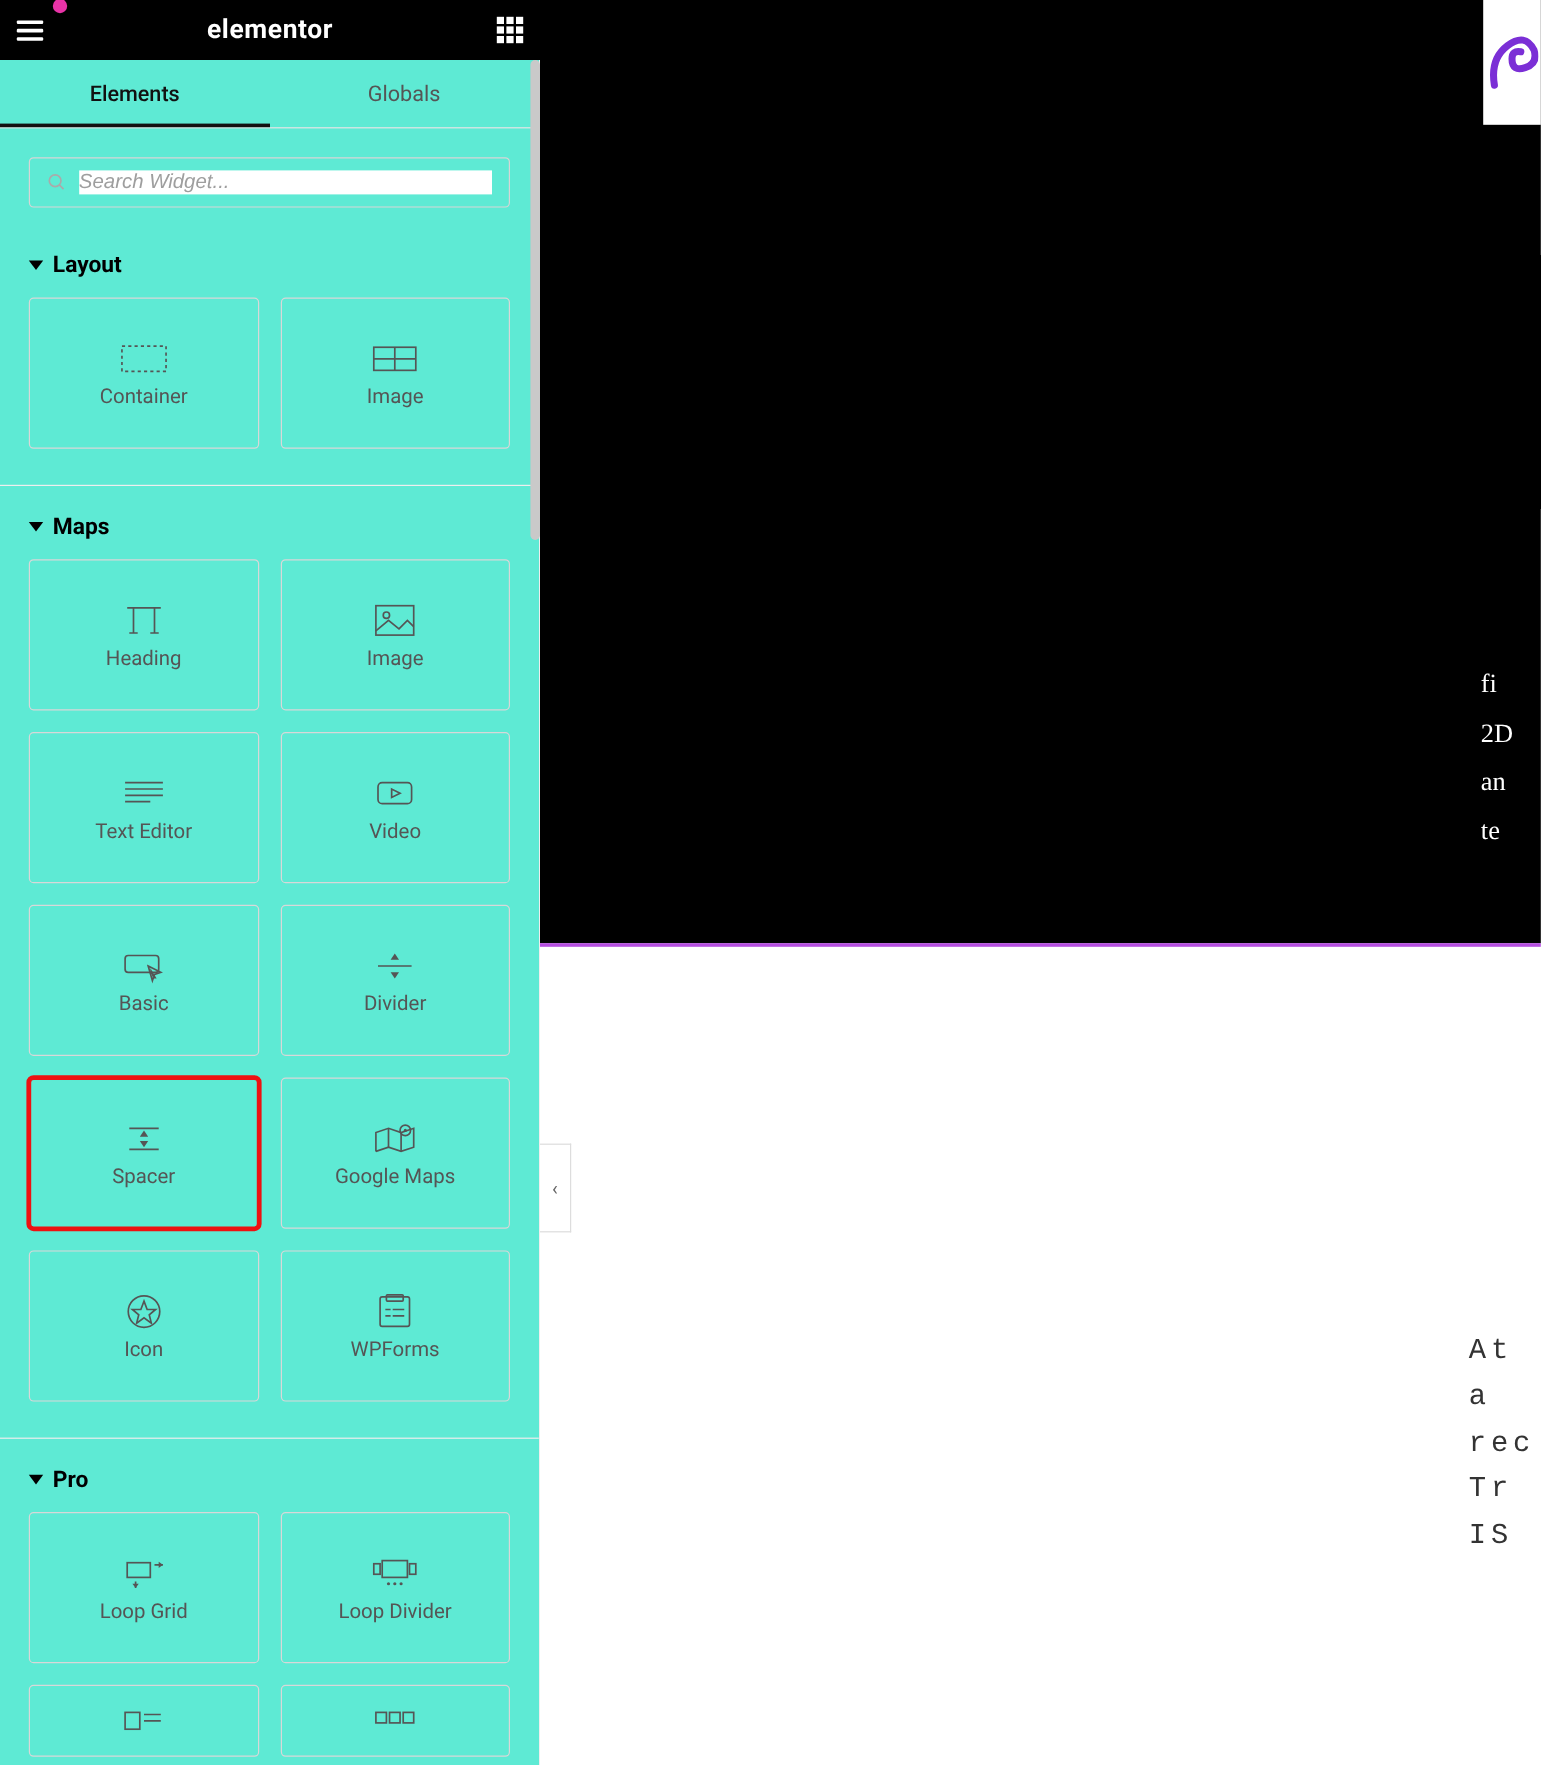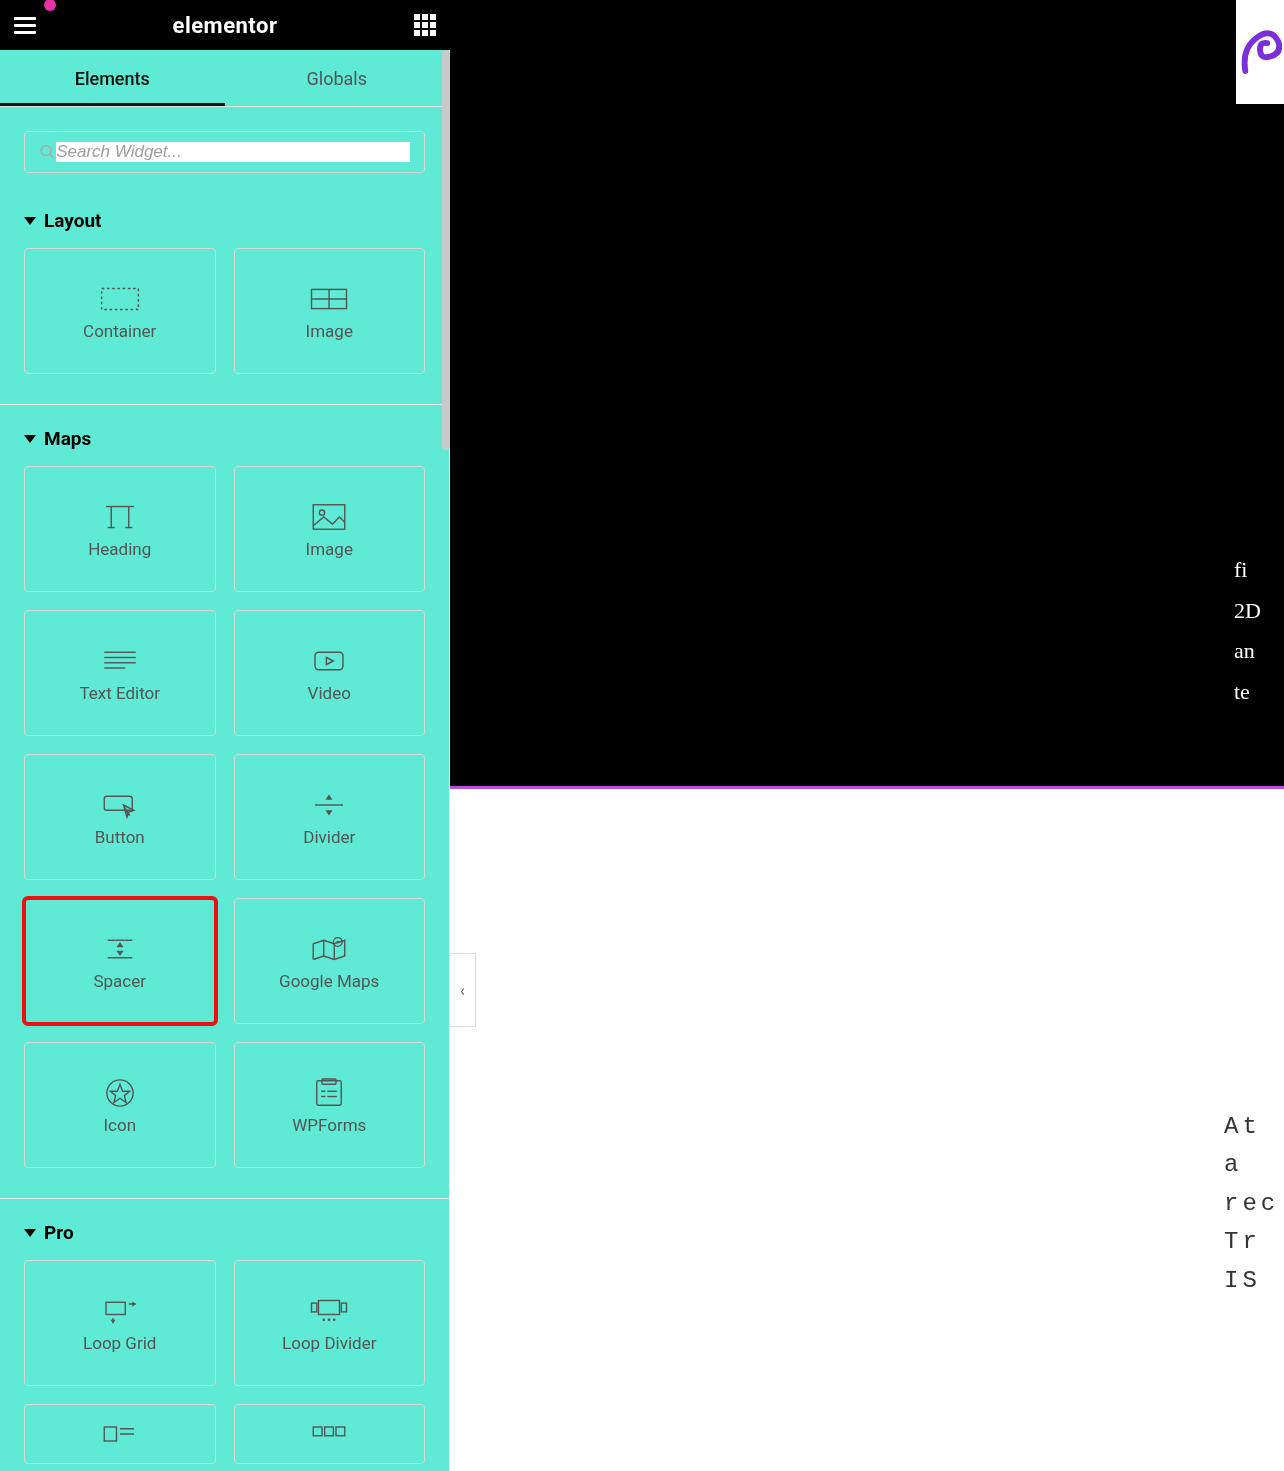--- a/index.html
+++ b/index.html
@@ -27,21 +27,21 @@
   .scrollbar {
     position:absolute; top:50px; left:442px; width:8px; height:400px; background:#c9c9c9; border-radius:4px;
   }
 
   .tabs { display:flex; border-bottom:1px solid #e5e5e5; }
   .tab { flex:1; text-align:center; padding:18px 0 14px; font-size:18px; color:#555; cursor:pointer; }
   .tab.active { color:#111; border-bottom:3px solid #111; font-weight:500; }
 
   .search-wrap { padding:24px 24px 20px; }
   .search {
-    display:flex; align-items:center; border:1px solid #d6d6d6; border-radius:4px;
+    display:flex; align-items:center; gap:10px; border:1px solid #d6d6d6; border-radius:4px;
     padding:10px 14px; color:#8a8a8a;
   }
   .search input {
     border:none; outline:none; width:100%; font-size:17px; font-style:italic; color:#555;
   }
   .search input::placeholder { color:#9e9e9e; font-style:italic; }
 
   .section { padding:6px 24px 10px; }
   .section-h { display:flex; align-items:center; gap:8px; font-weight:700; font-size:19px; padding:10px 0 16px; cursor:pointer; }
   .caret { width:0; height:0; border-left:6px solid transparent; border-right:6px solid transparent; border-top:8px solid #000; }
@@ -191,21 +191,21 @@
             <polygon points="21,14 21,22 29,18"></polygon>
           </svg>
         <span class="label">Video</span>
       </div>
       <div class="widget">
         <svg viewBox="0 0 48 36">
             <rect x="6" y="8" width="32" height="16" rx="3"></rect>
             <path d="M30 20 L36 30 L33 30 L30 24 Z" fill="#555" stroke="none"></path>
             <path d="M28 18 L40 24 L34 26 L32 32 Z" fill="none"></path>
           </svg>
-        <span class="label">Button</span>
+        <span class="label">Basic</span>
       </div>
       <div class="widget">
         <svg viewBox="0 0 48 36">
             <line x1="8" y1="18" x2="40" y2="18"></line>
             <polygon points="24,6 20,12 28,12" fill="#555" stroke="none"></polygon>
             <polygon points="24,30 20,24 28,24" fill="#555" stroke="none"></polygon>
           </svg>
         <span class="label">Divider</span>
       </div>
       <div class="widget highlight">

